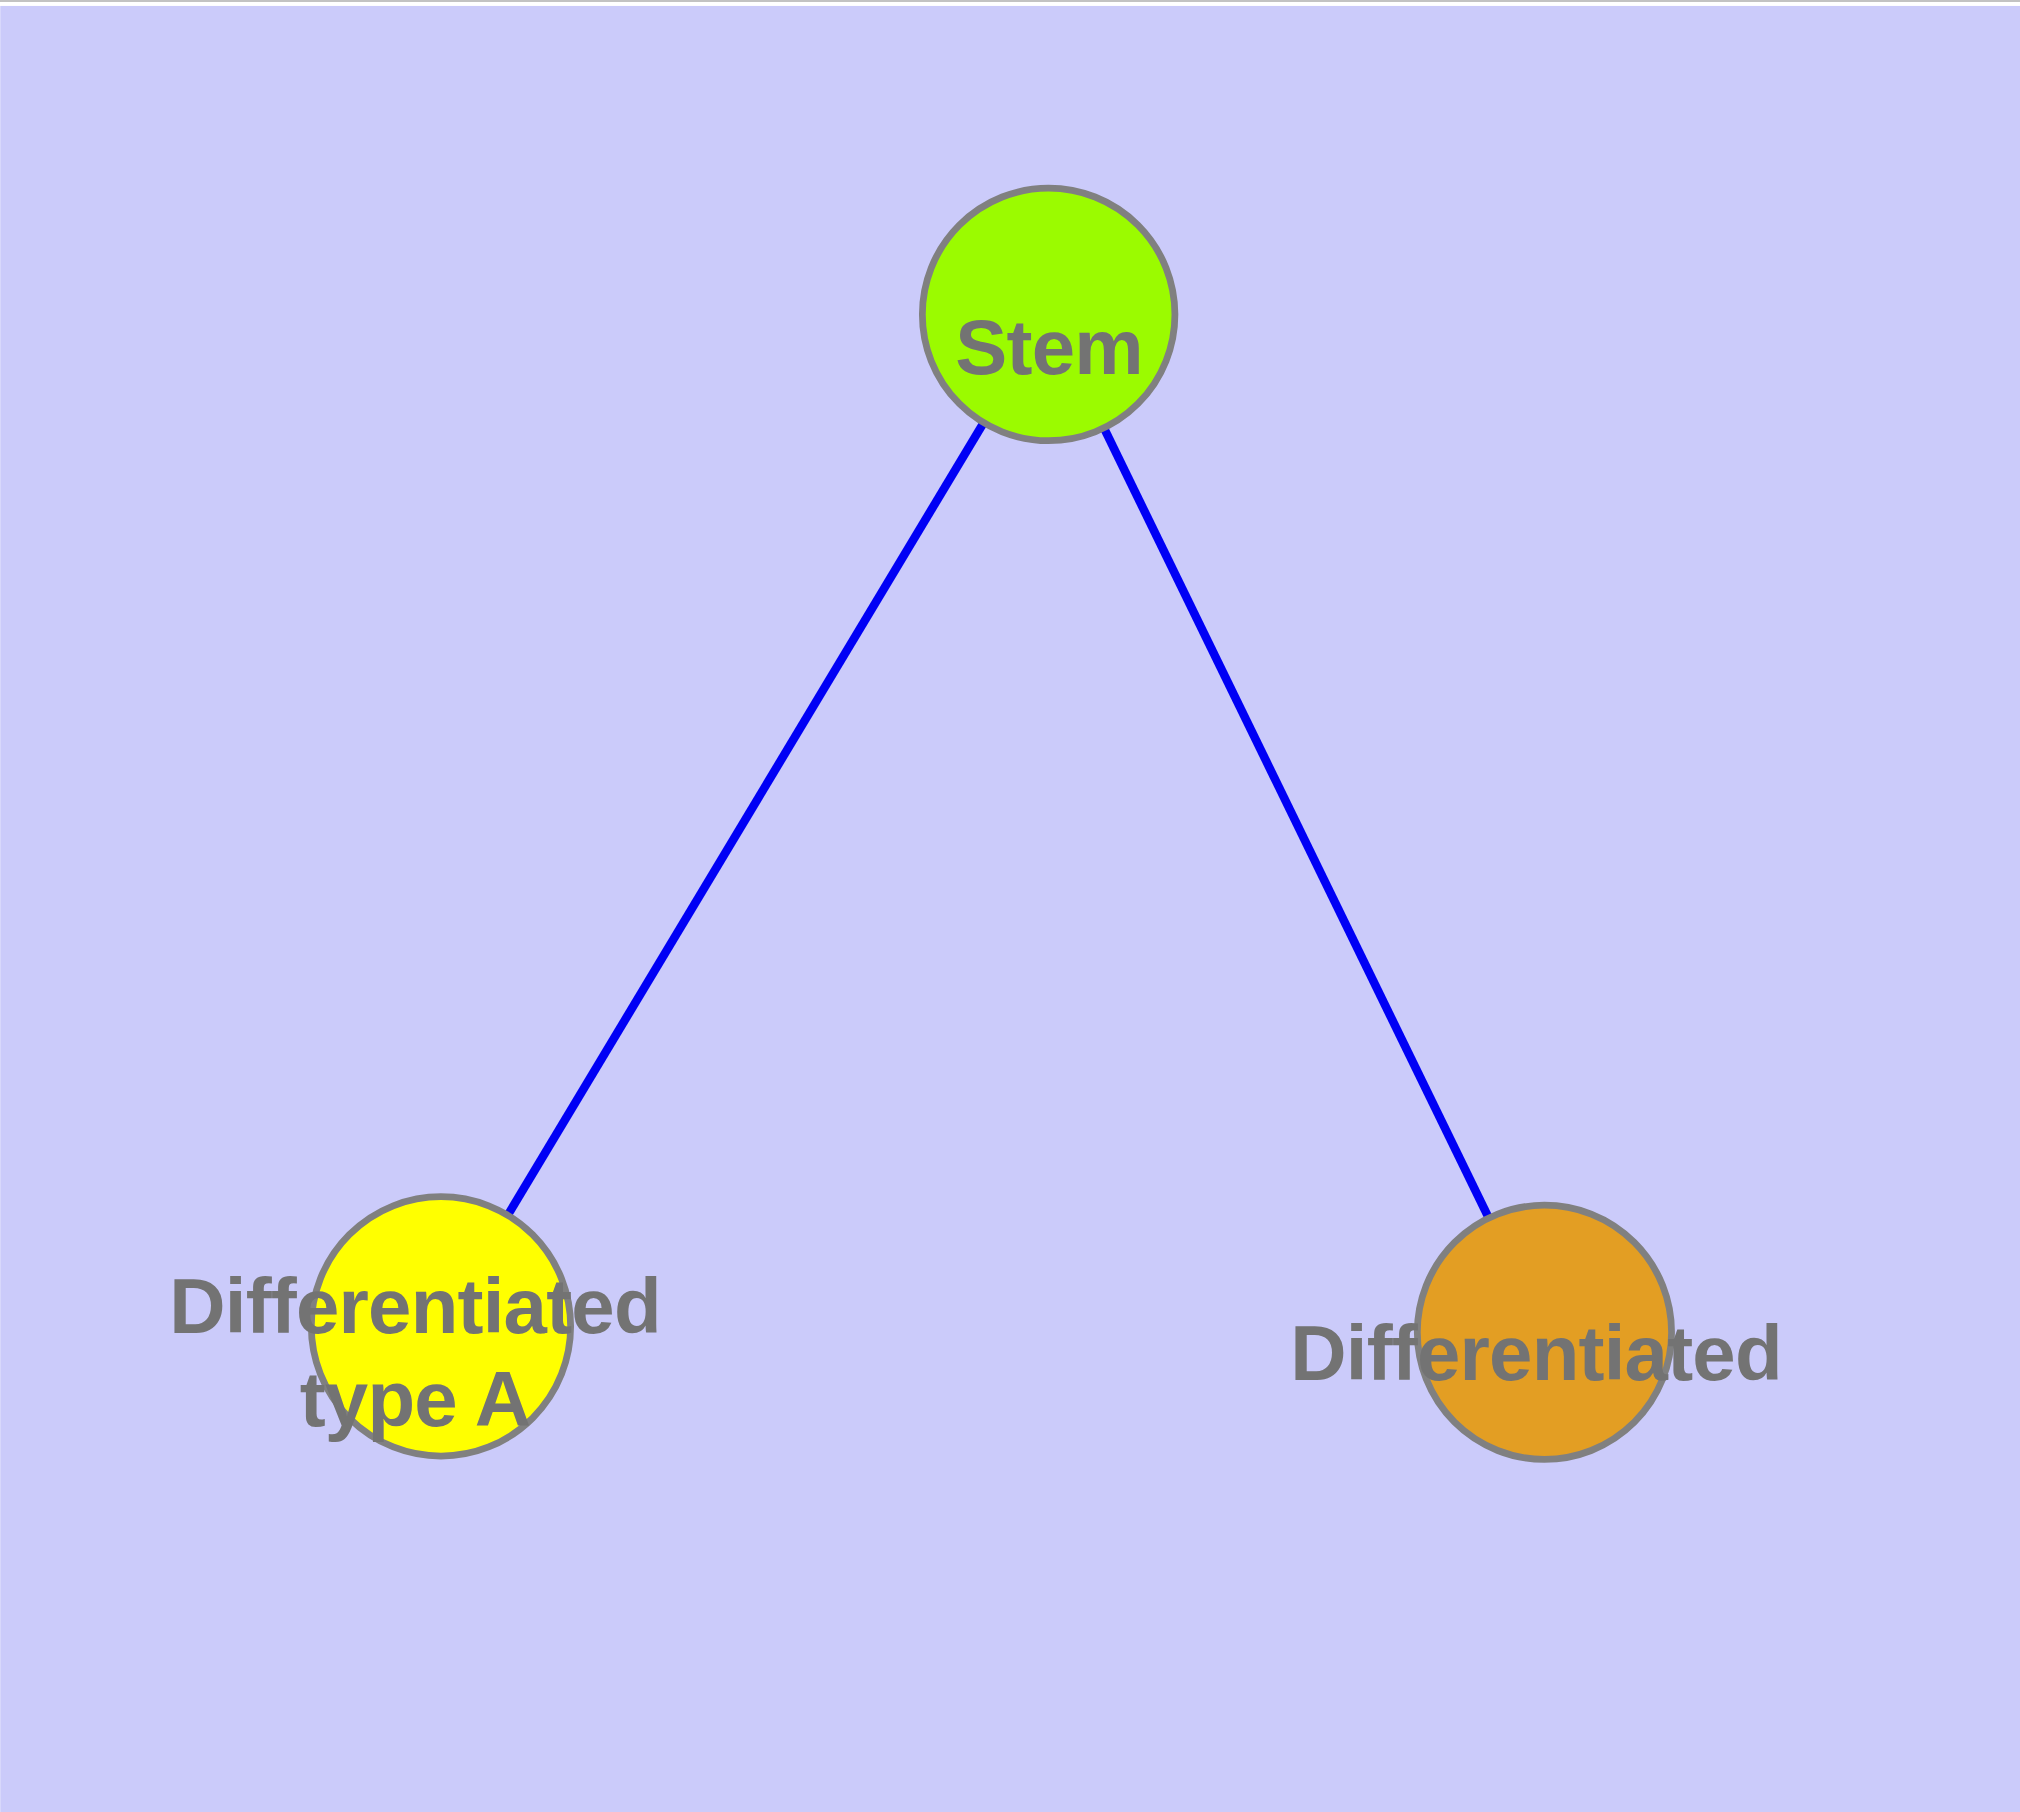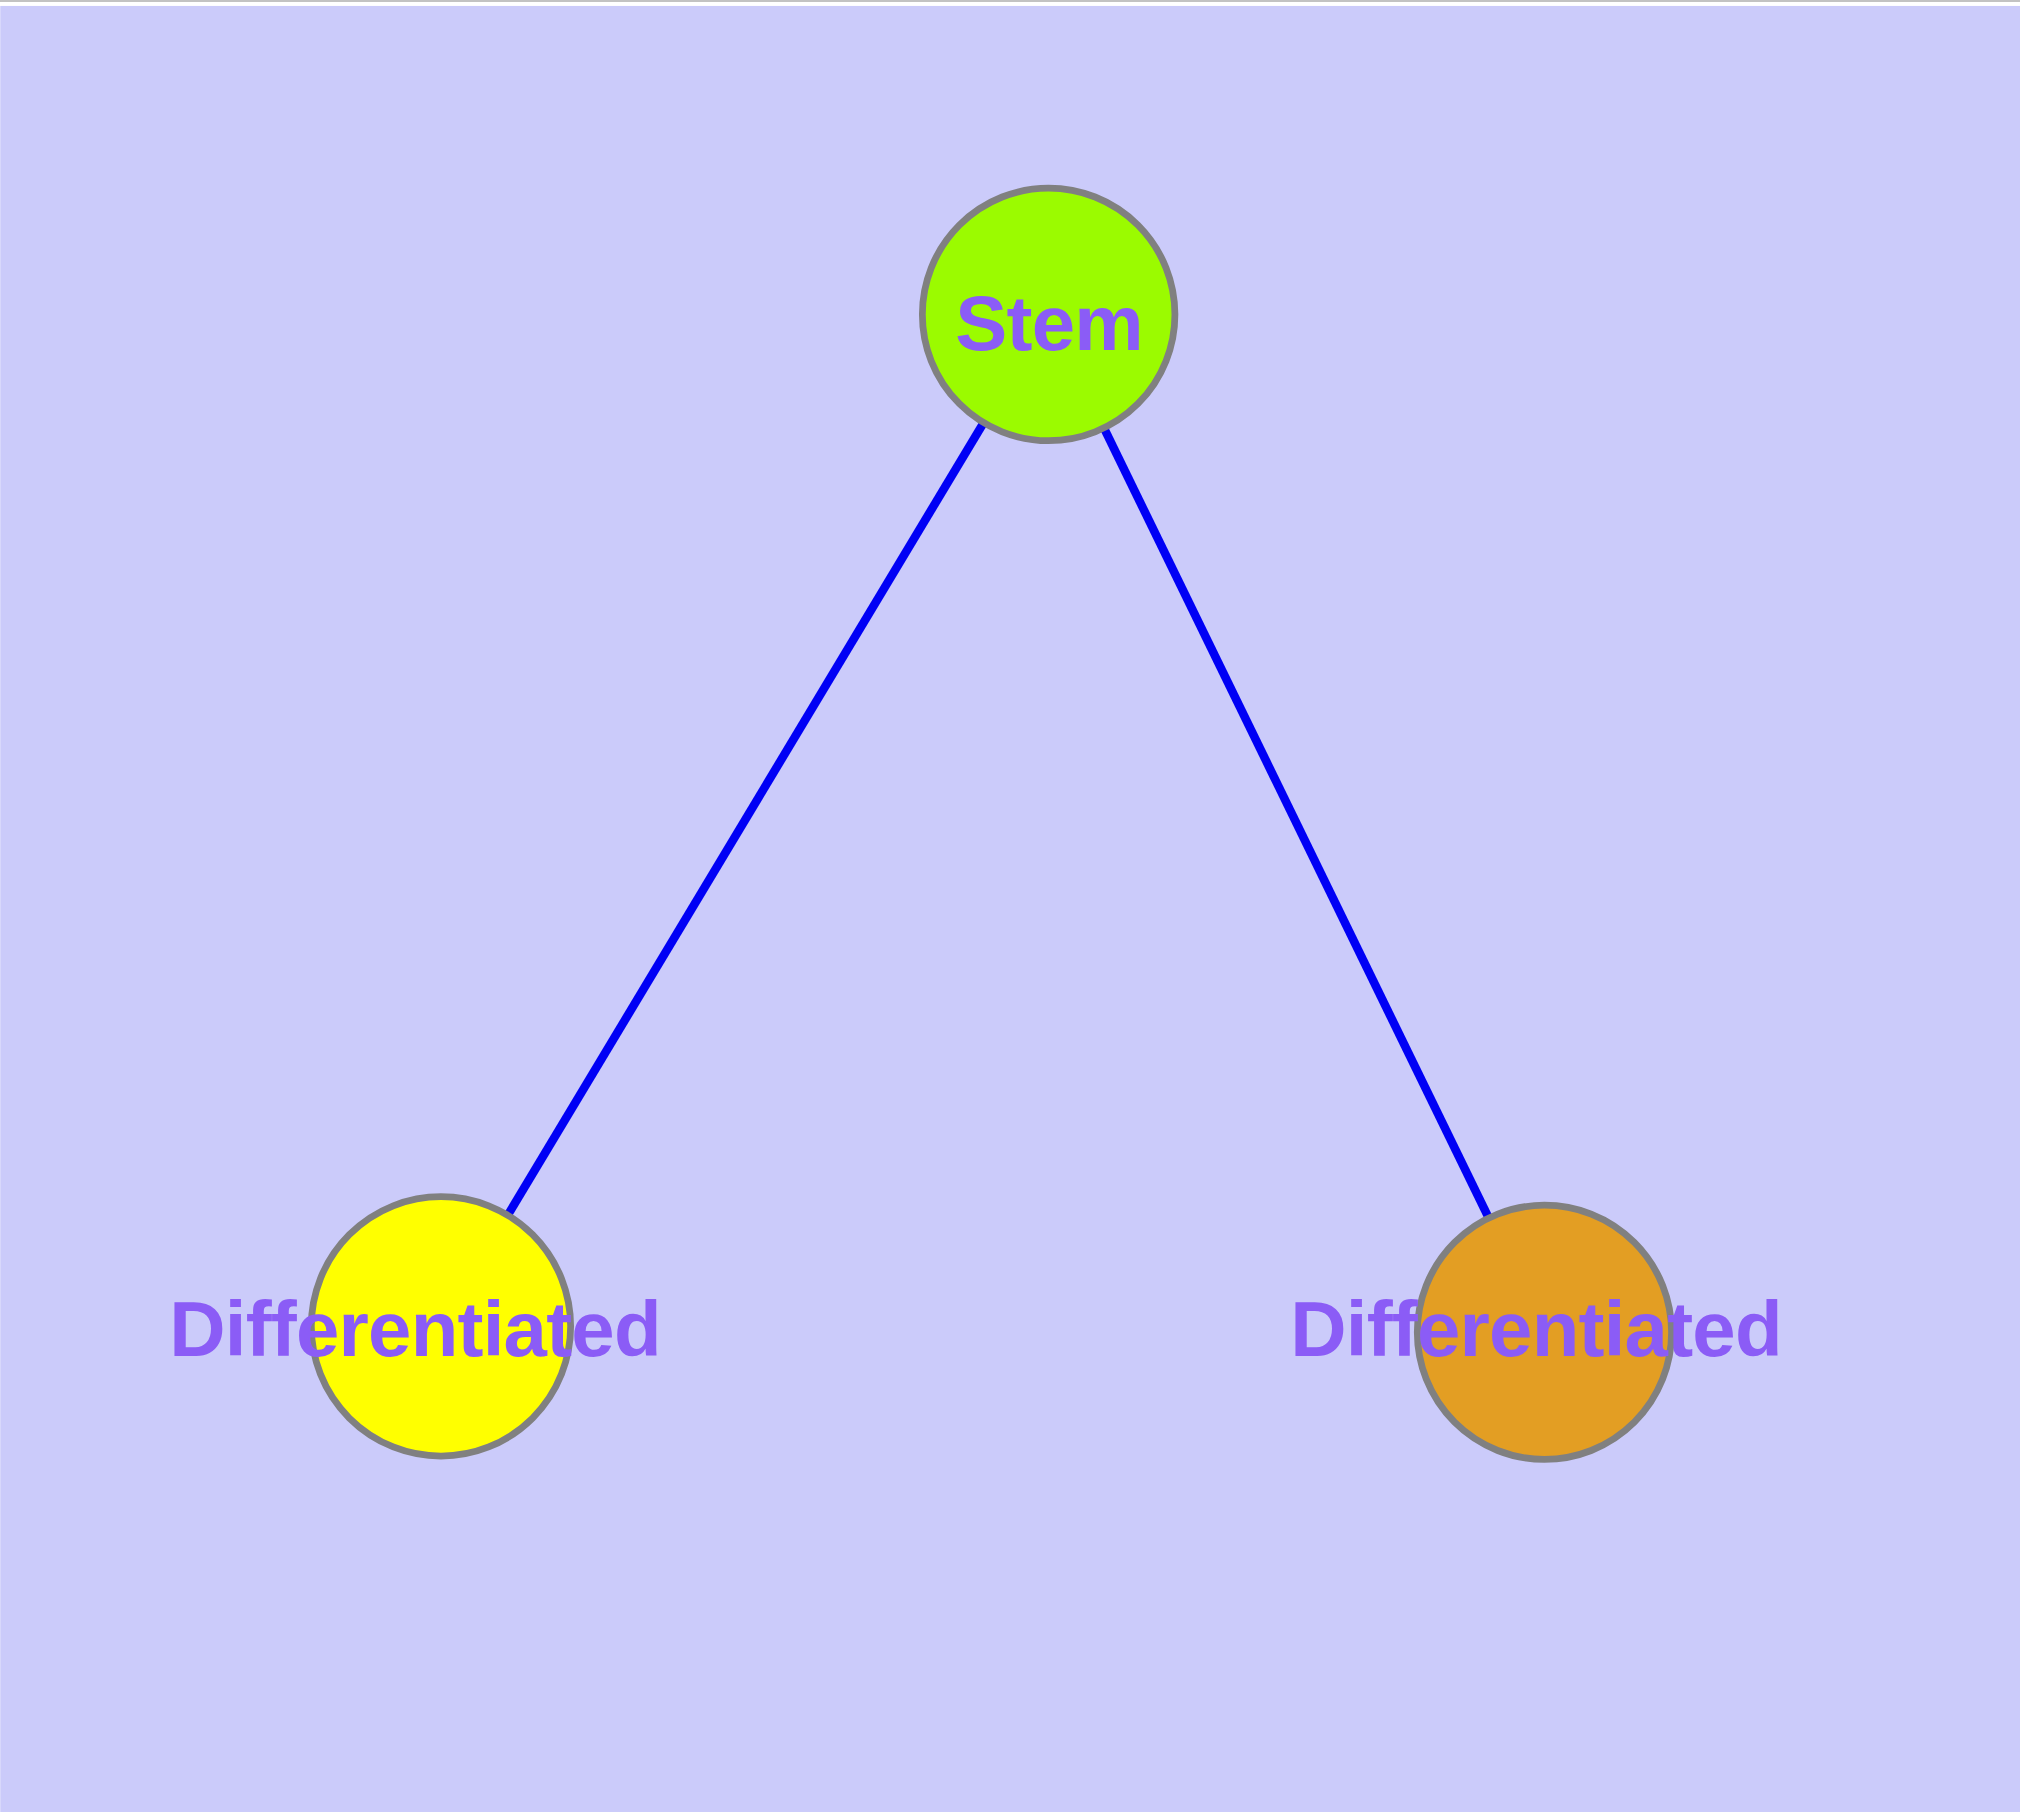--- a/index.html
+++ b/index.html
@@ -25,28 +25,29 @@
   .graph-svg {
     position: absolute;
     top: 0; left: 0;
     width: 2021px;
     height: 1812px;
     display: block;
   }
   .node-label {
     position: absolute;
     transform: translate(-50%, -50%);
-    color: #8b5cf6;
+    color: #737373;
     font-weight: 700;
     font-size: 78px;
     line-height: 93px;
     letter-spacing: -0.8px;
     text-align: center;
     white-space: nowrap;
     pointer-events: none;
+    margin-top: 24px;
   }
   .label-stem   { left: 1049px; top: 323px; }
   .label-type-a { left: 415px;  top: 1329px; }
   .label-type-b { left: 1536px; top: 1329px; }
 </style>
 </head>
 <body>
 
 <div class="page">
 
@@ -62,20 +63,21 @@
 
     <circle cx="520" cy="1565" r="153" stroke-width="8" fill="#ffff00" stroke="#808080"></circle>
 
     <circle cx="1822" cy="1572" r="150" stroke-width="8" fill="#e39e23" stroke="#808080"></circle>
   </svg>
 
   <div class="node-label label-stem">Stem</div>
 
   <div class="node-label label-type-a">
     <div>Differentiated</div>
+    <div>type A</div>
   </div>
 
   <div class="node-label label-type-b">
     <div>Differentiated</div>
   </div>
 
   <div class="top-hairline"></div>
 </div>
 
 

